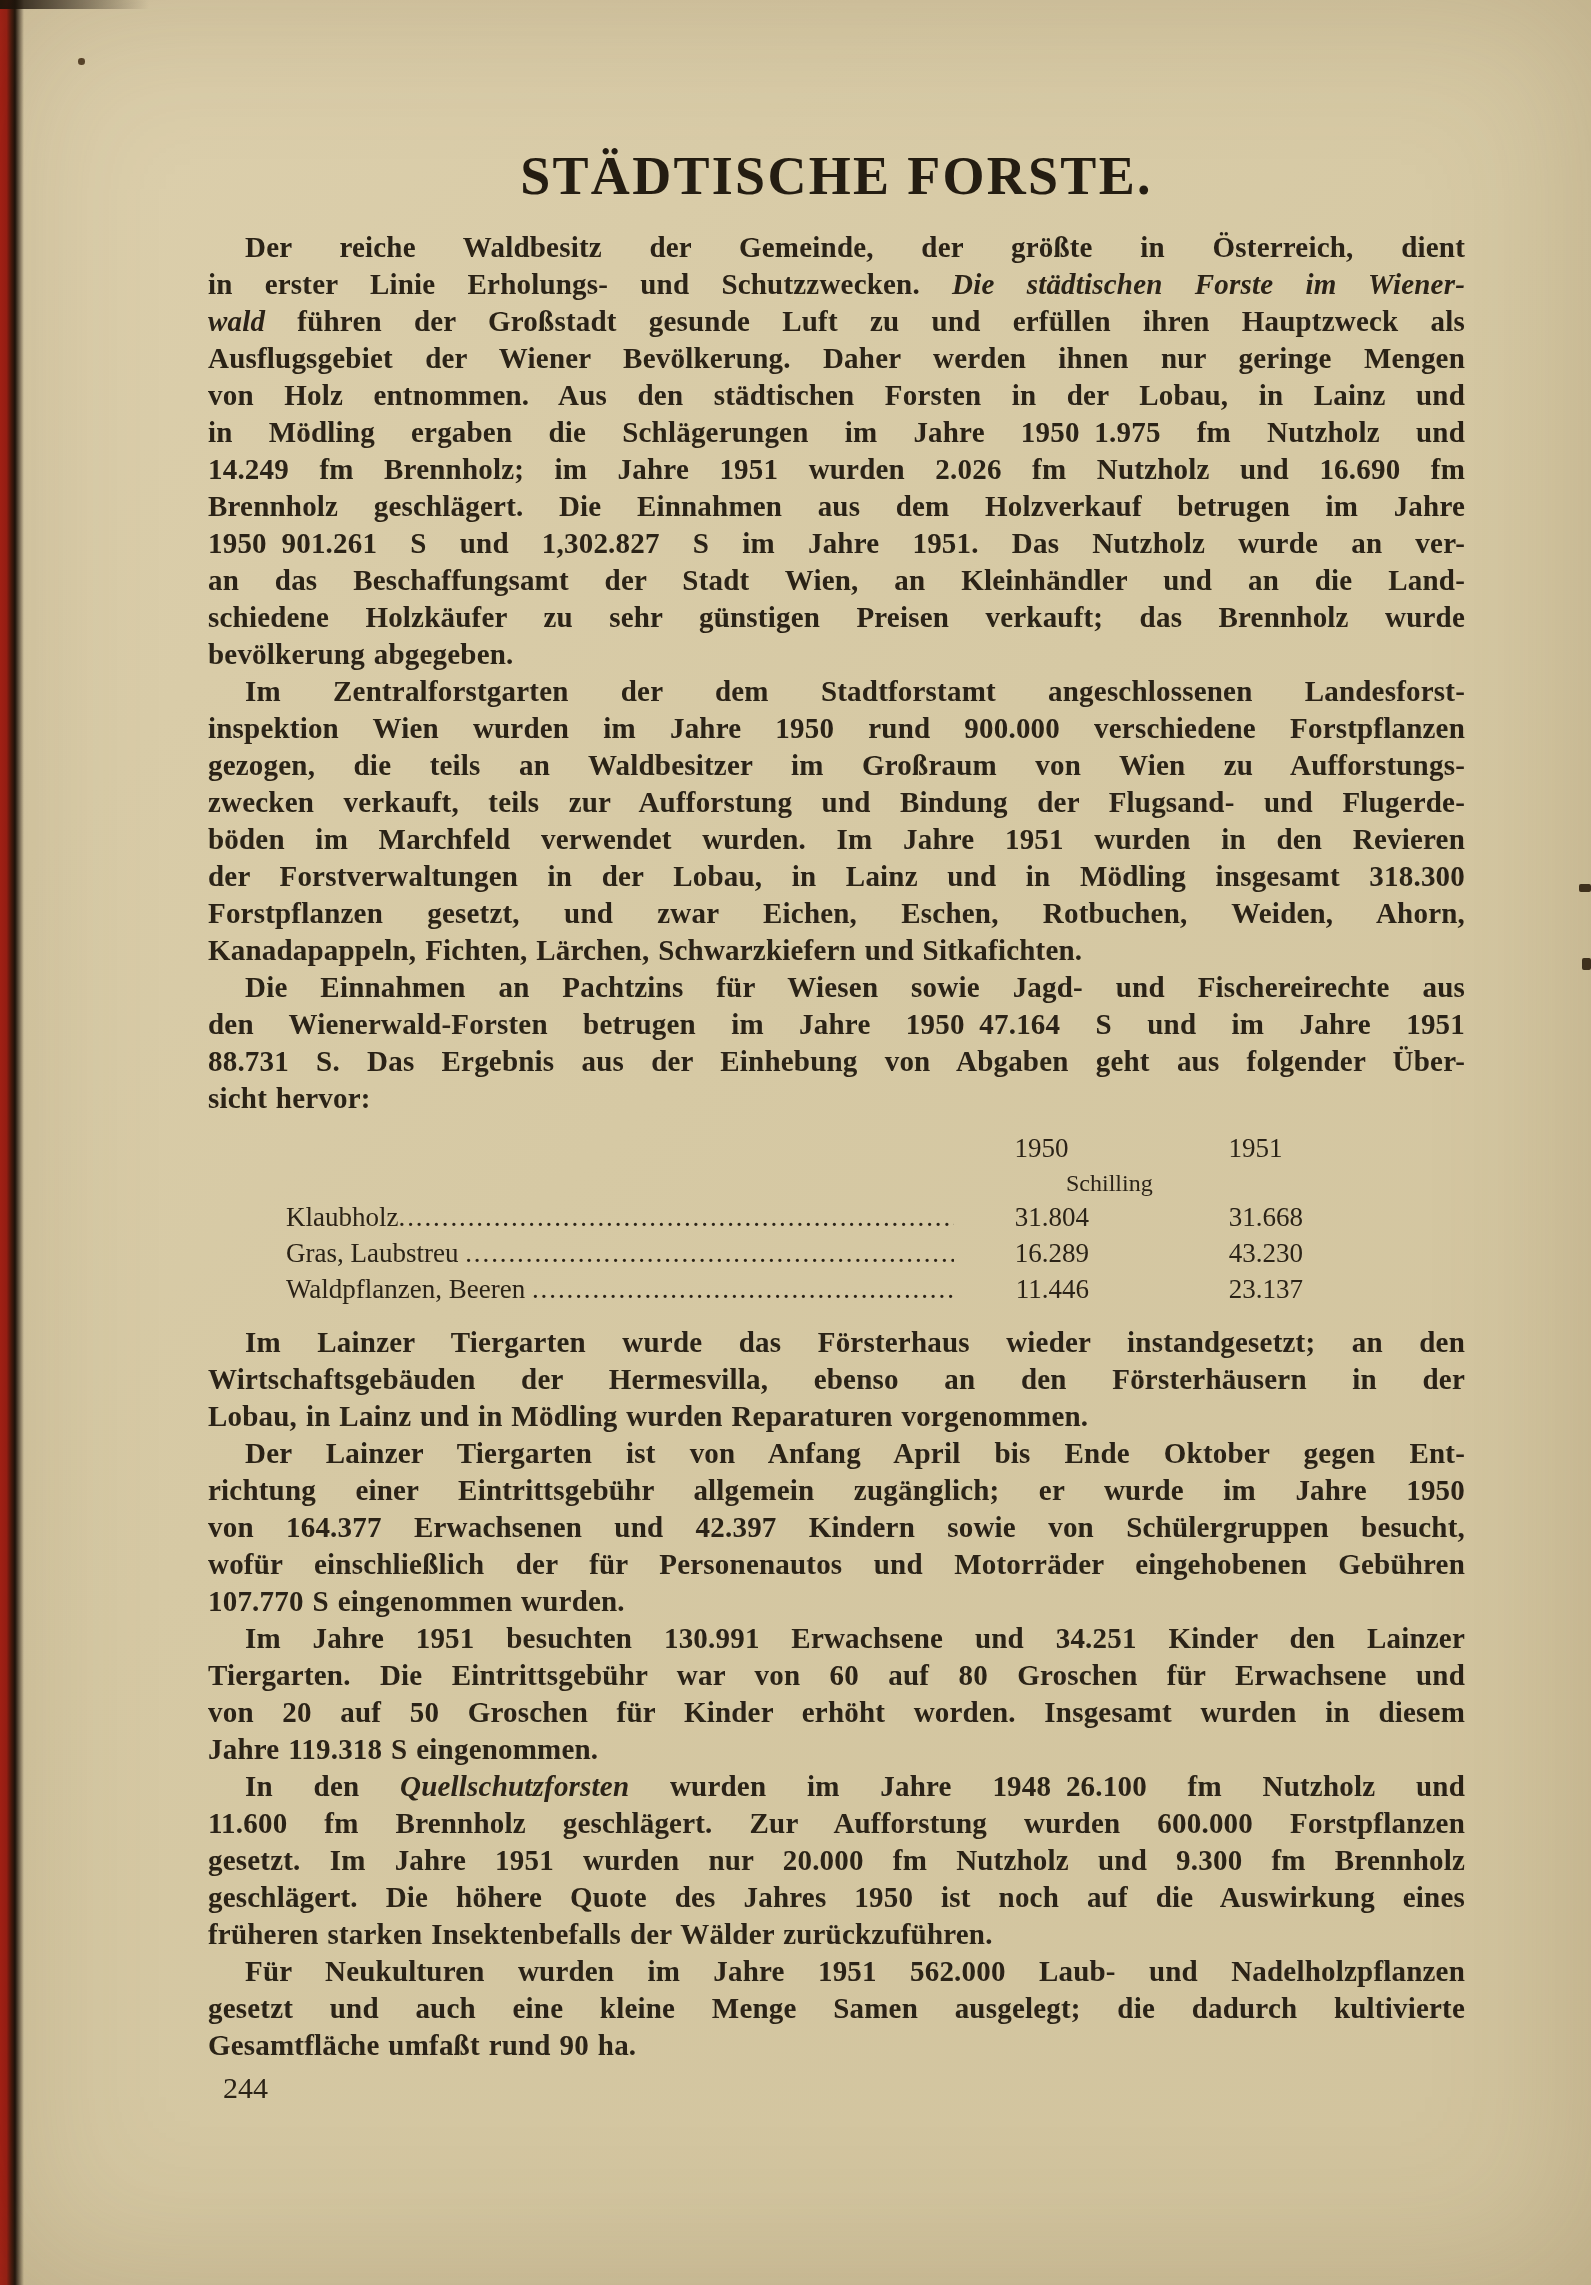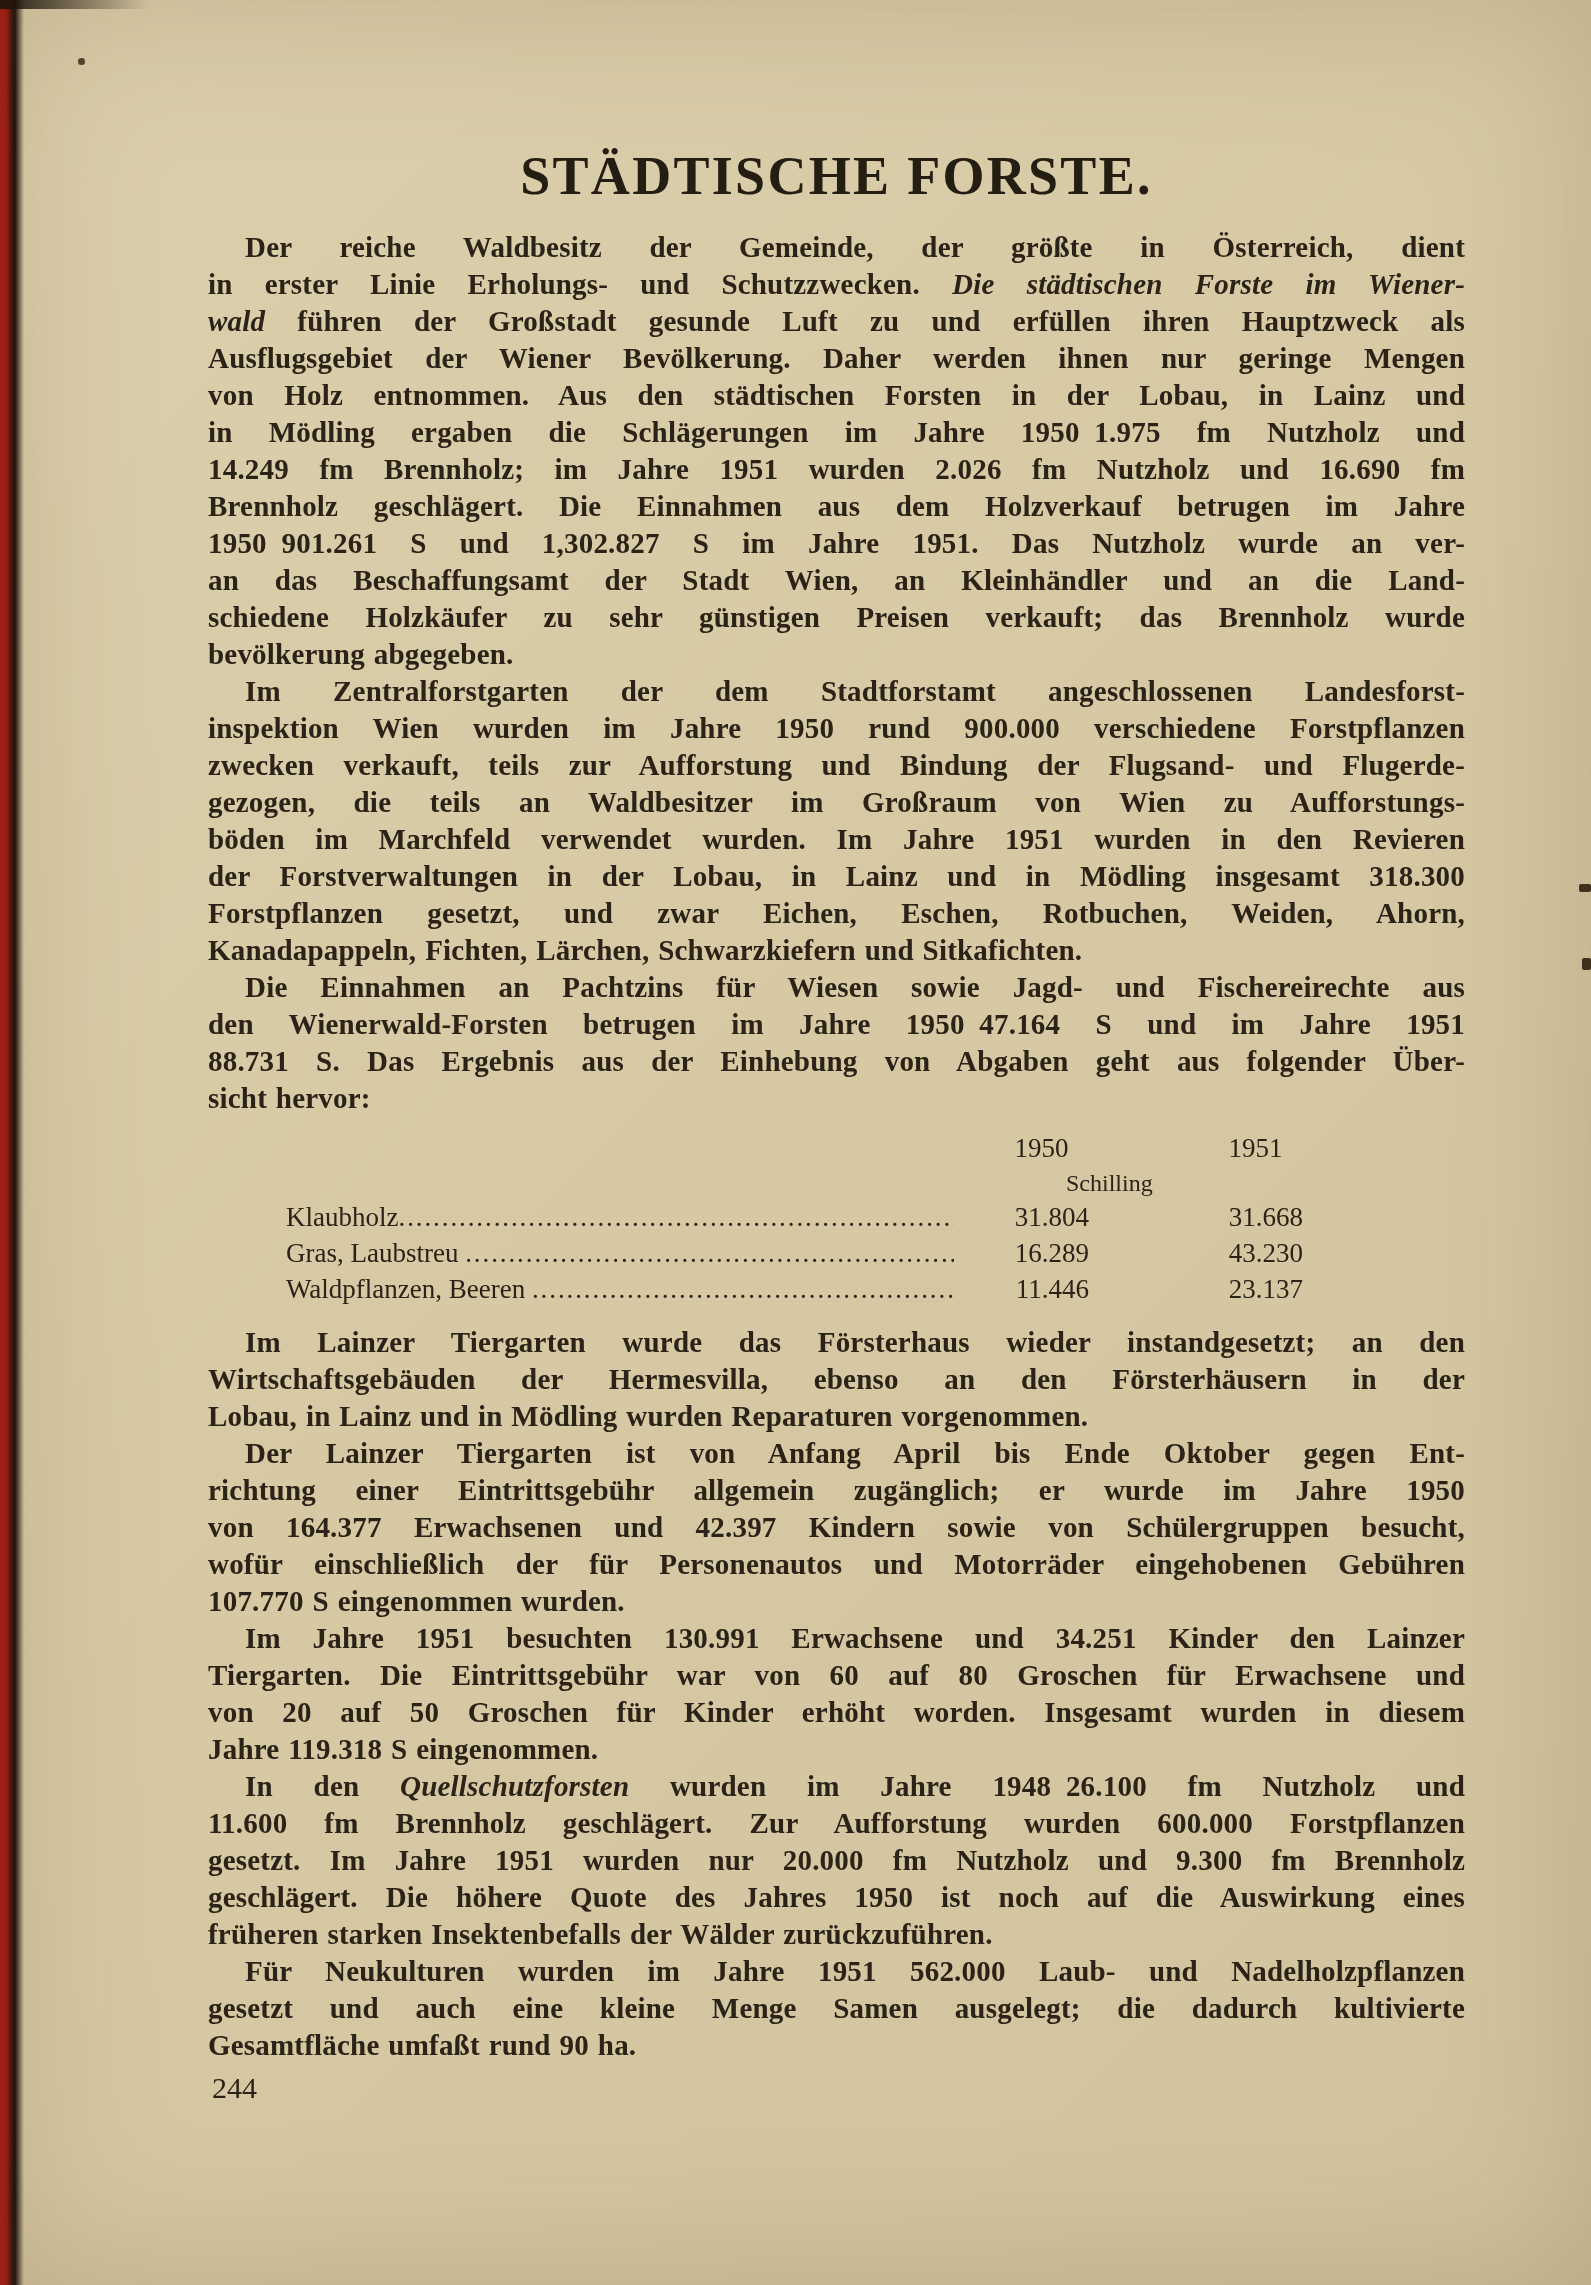--- a/index.html
+++ b/index.html
@@ -49,21 +49,21 @@
   .t-row{display:flex;line-height:36px;}
   .t-head{line-height:37px;}
   .t-label{width:746px;padding-left:78px;box-sizing:border-box;white-space:nowrap;overflow:hidden;}
   .t-val{box-sizing:border-box;}
   .t-val1{width:135px;text-align:right;}
   .t-val2{width:214px;text-align:right;}
   .t-head .t-val{padding-right:20.5px;}
   .t-unit{font-size:24px;line-height:32px;padding-left:858px;}
   .leader{letter-spacing:1.9px;}
 
-  .page-number{position:absolute;left:212px;top:2071px;font-size:30px;}
+  .page-number{position:absolute;left:223px;top:2071px;font-size:30px;}
 </style>
 </head>
 <body>
 
 <div class="sheet">
   <div class="edge-left" style="background: linear-gradient(90deg, rgb(168, 26, 18) 0px, rgb(154, 23, 16) 6.5px, rgb(65, 19, 10) 11.2px, rgb(21, 11, 6) 15px, rgba(21, 11, 6, 0) 24px);"></div>
   <div class="edge-top"></div>
   <div class="speck s1"></div>
   <div class="speck s2"></div>
   <div class="speck s3"></div>
@@ -81,22 +81,22 @@
           <div class="line"><span>14.249 fm Brennholz; im Jahre 1951 wurden 2.026 fm Nutzholz und 16.690 fm</span></div>
           <div class="line"><span>Brennholz geschlägert. Die Einnahmen aus dem Holzverkauf betrugen im Jahre</span></div>
           <div class="line"><span>1950 901.261 S und 1,302.827 S im Jahre 1951. Das Nutzholz wurde an ver-</span></div>
           <div class="line"><span>an das Beschaffungsamt der Stadt Wien, an Kleinhändler und an die Land-</span></div>
           <div class="line"><span>schiedene Holzkäufer zu sehr günstigen Preisen verkauft; das Brennholz wurde</span></div>
           <div class="line plast"><span>bevölkerung abgegeben.</span></div>
         </div>
         <div class="para">
           <div class="line first"><span>Im Zentralforstgarten der dem Stadtforstamt angeschlossenen Landesforst-</span></div>
           <div class="line"><span>inspektion Wien wurden im Jahre 1950 rund 900.000 verschiedene Forstpflanzen</span></div>
+          <div class="line"><span>gezogen, die teils an Waldbesitzer im Großraum von Wien zu Aufforstungs-</span></div>
           <div class="line"><span>zwecken verkauft, teils zur Aufforstung und Bindung der Flugsand- und Flugerde-</span></div>
-          <div class="line"><span>gezogen, die teils an Waldbesitzer im Großraum von Wien zu Aufforstungs-</span></div>
           <div class="line"><span>böden im Marchfeld verwendet wurden. Im Jahre 1951 wurden in den Revieren</span></div>
           <div class="line"><span>der Forstverwaltungen in der Lobau, in Lainz und in Mödling insgesamt 318.300</span></div>
           <div class="line"><span>Forstpflanzen gesetzt, und zwar Eichen, Eschen, Rotbuchen, Weiden, Ahorn,</span></div>
           <div class="line plast"><span>Kanadapappeln, Fichten, Lärchen, Schwarzkiefern und Sitkafichten.</span></div>
         </div>
         <div class="para">
           <div class="line first"><span>Die Einnahmen an Pachtzins für Wiesen sowie Jagd- und Fischereirechte aus</span></div>
           <div class="line"><span>den Wienerwald-Forsten betrugen im Jahre 1950 47.164 S und im Jahre 1951</span></div>
           <div class="line"><span>88.731 S. Das Ergebnis aus der Einhebung von Abgaben geht aus folgender Über-</span></div>
           <div class="line plast"><span>sicht hervor:</span></div>

